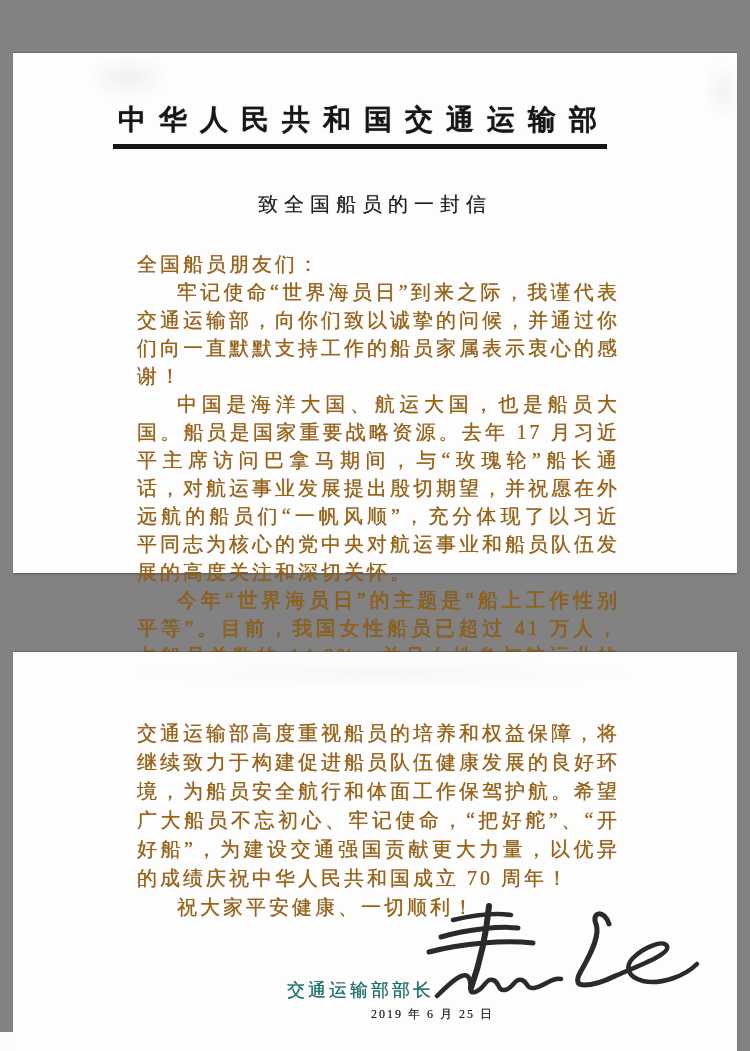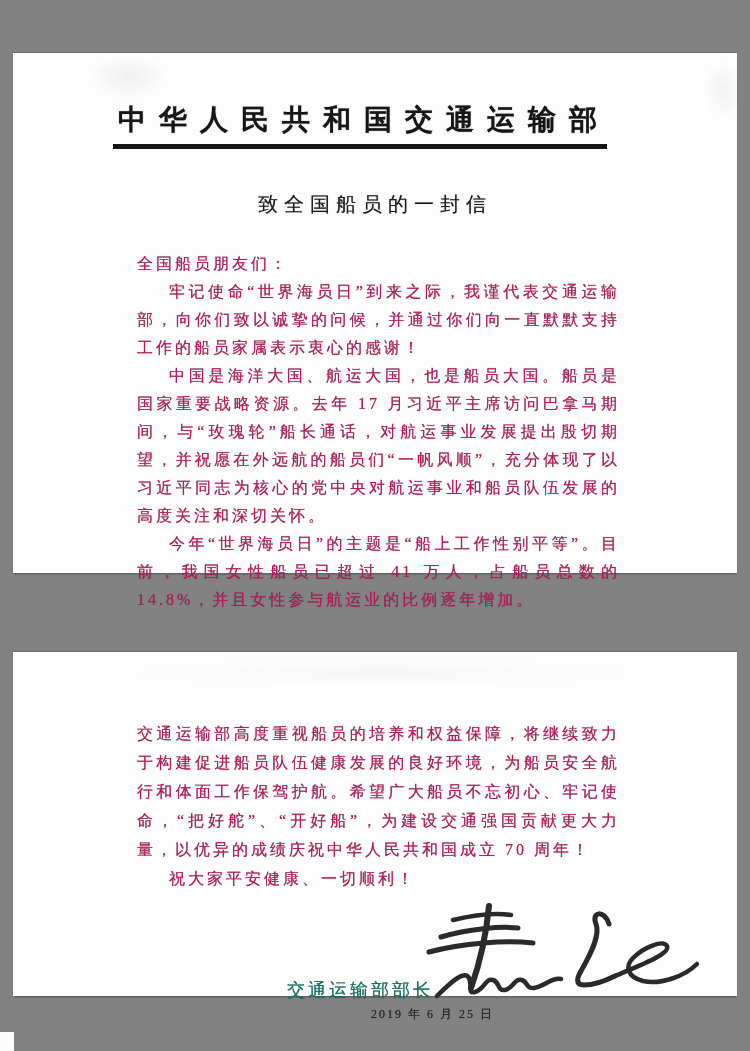--- a/index.html
+++ b/index.html
@@ -13,21 +13,21 @@
     width: 750px; height: 1051px;
     background: #828282;
   }
   .page {
     position: absolute;
     left: 13px; width: 724px;
     background: #fdfdfd;
     box-shadow: 0 2px 2px -1px rgba(0,0,0,0.35), 0 -1px 1px rgba(0,0,0,0.15);
   }
   .page-1 { top: 17px; height: 520px; margin-top: 36px; }
-  .page-2 { top: 652px; height: 344px; text-decoration: underline; }
+  .page-2 { top: 652px; height: 399px; text-decoration: underline; }
   .corner-patch {
     position: absolute; left: 0; top: 1032px;
     width: 14px; height: 19px; background: #fcfcfc;
   }
   .masthead {
     position: absolute; top: 48px; left: 104px; width: 494px;
     text-align: center;
     font-size: 28px; font-weight: bold;
     letter-spacing: 13px;
     color: #161616;
@@ -41,22 +41,22 @@
   .letter-title {
     position: absolute; top: 138px; left: 0; width: 724px;
     text-align: center;
     font-size: 20px; font-weight: normal;
     letter-spacing: 6px;
     color: #1d1d1d;
     text-shadow: 0 0 0.8px rgba(20,20,20,0.55);
   }
   .body-text {
     position: absolute;
-    color: #be185d;
-    font-size: 16px;
+    color: #a16207;
+    font-size: 20px;
     letter-spacing: 3px;
     text-align: justify;
     text-justify: inter-character;
     text-shadow: 0 0 0.7px rgba(30,30,30,0.6);
   }
   .body-1 { top: 197px; left: 124px; width: 483px; line-height: 28px; }
   .body-2 { top: 67px;  left: 124px; width: 483px; line-height: 29px; }
   .body-text p { margin: 0; }
   .body-text p.indent { text-indent: 2em; }
   .signer {

